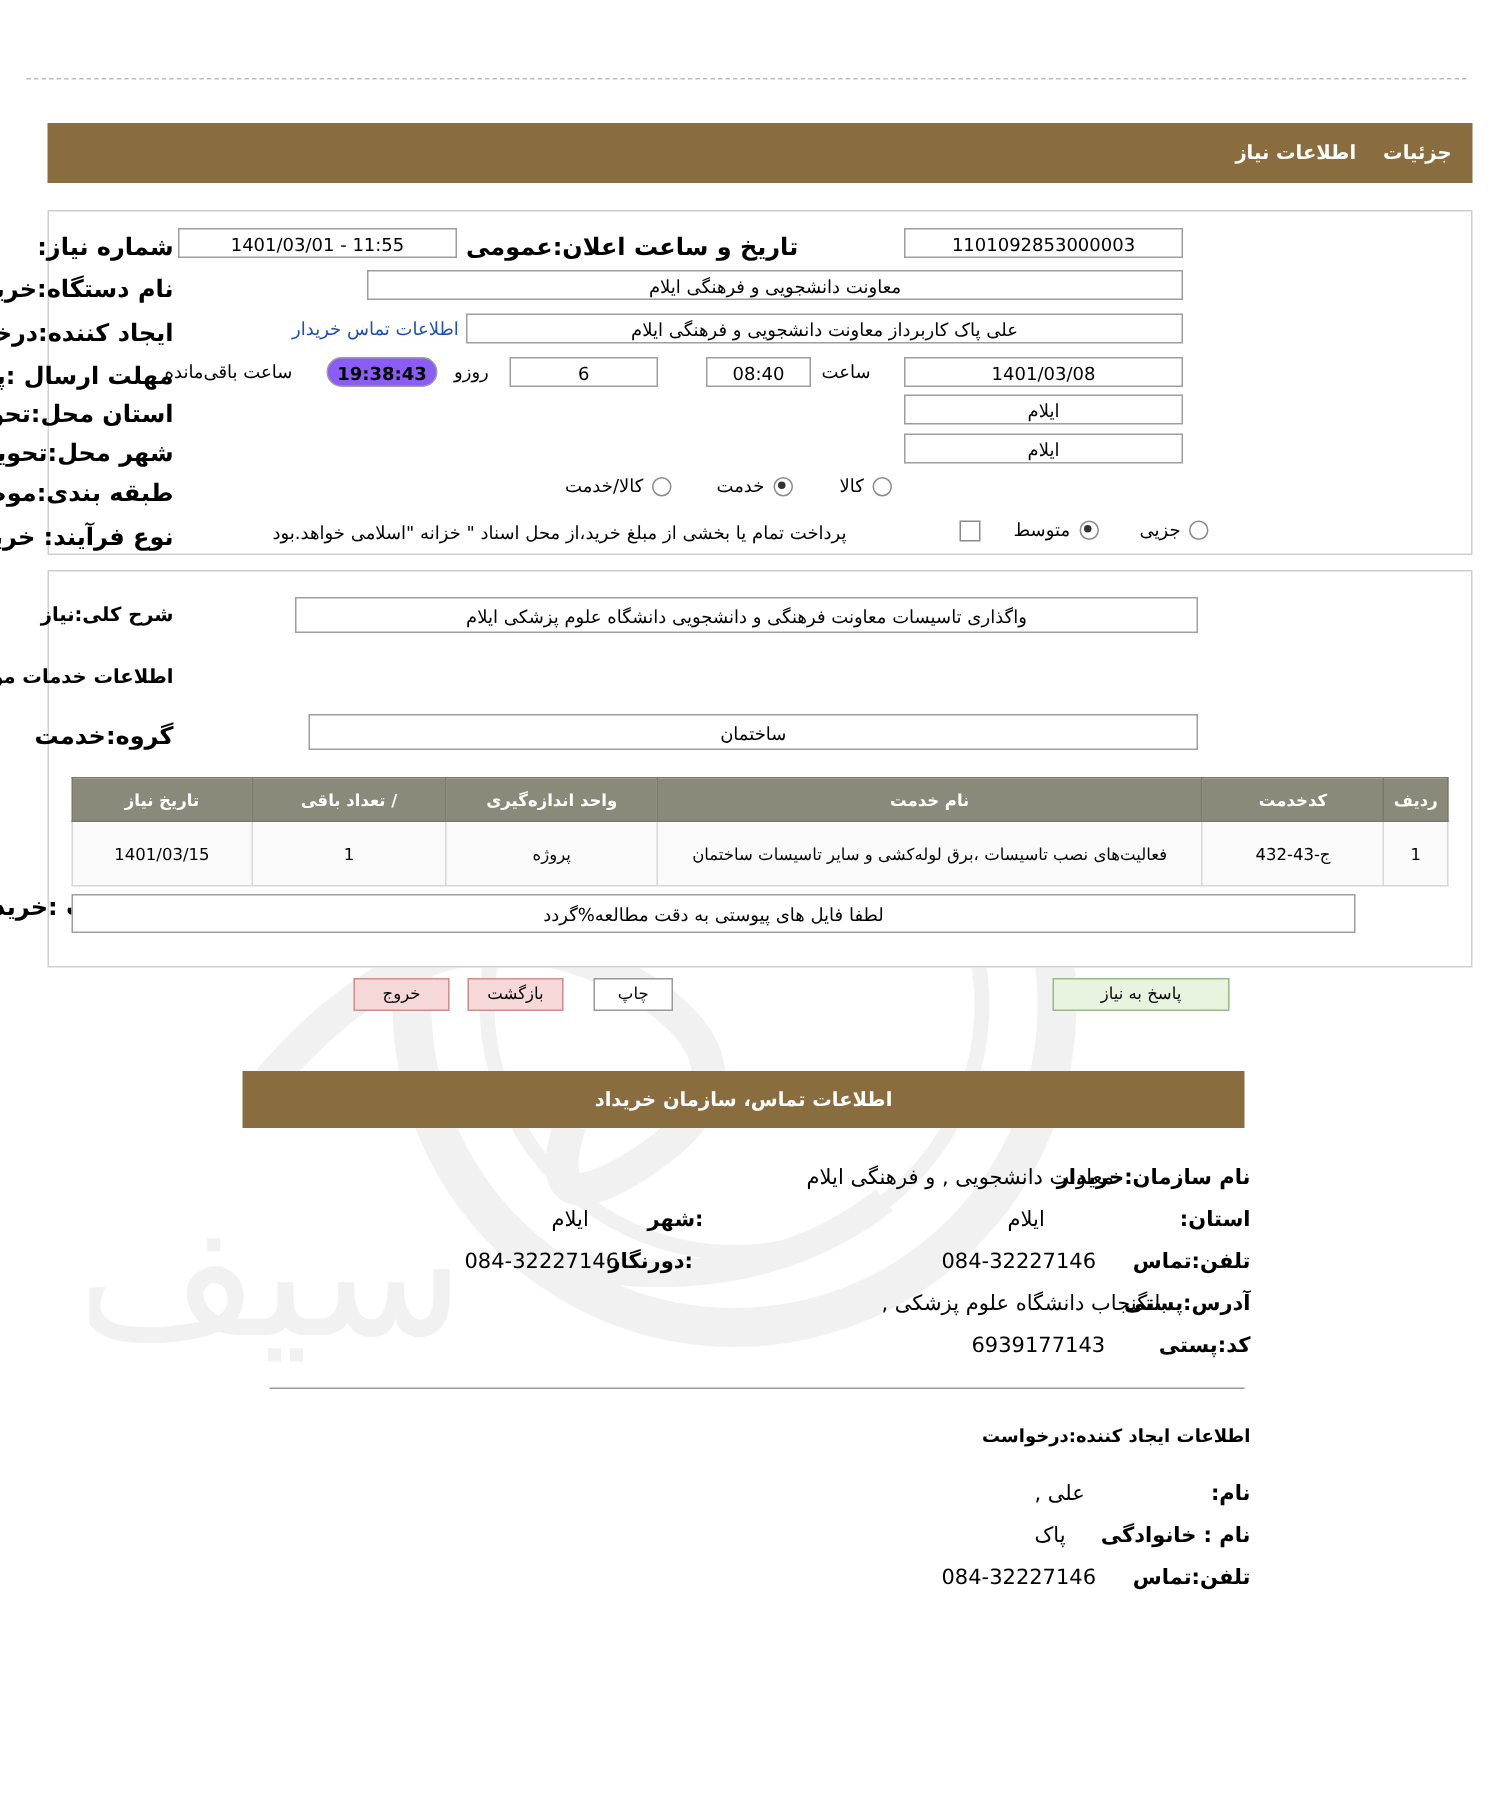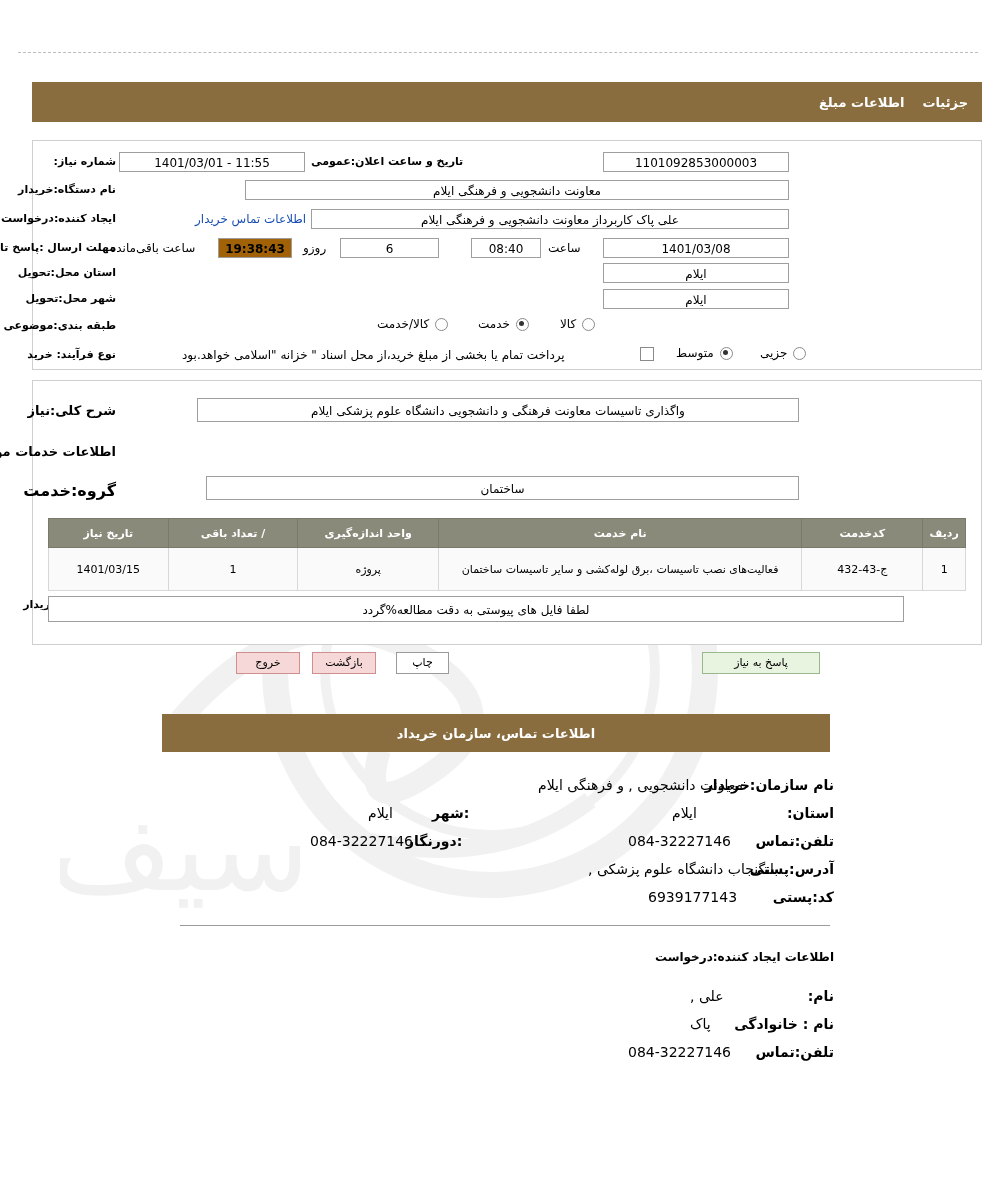--- a/index.html
+++ b/index.html
@@ -47,39 +47,39 @@
     box-sizing:border-box;
   }
   #box-top{left:32px;top:140px;width:950px;height:230px;}
   #box-mid{left:32px;top:380px;width:950px;height:265px;}
 
   .row{
     position:absolute;
     display:flex;align-items:center;
   }
   .lbl{
-    font-size:11px;font-weight:bold;color:#000;
+    font-size:16px;font-weight:bold;color:#000;
     white-space:nowrap;
     text-align:right;
   }
   .fld{
     border:1px solid #9e9e9e;
     background:#fff;
     height:20px;
     line-height:20px;
     font-size:12px;
     padding:0 6px;
     box-sizing:border-box;
     text-align:center;
     color:#000;
     overflow:hidden;
     white-space:nowrap;
   }
   .fld.ltr{direction:ltr;}
-  .fld.yellow{background:#a16207;font-weight:bold;}
+  .fld.yellow{background:#8b5cf6;font-weight:bold;border-radius:10px;}
   .plain{font-size:12px;}
 
   .radio{
     display:inline-block;width:11px;height:11px;border-radius:50%;
     border:1px solid #8a8a8a;background:#fff;vertical-align:middle;
     position:relative;
   }
   .radio.on::after{
     content:"";position:absolute;left:2px;top:2px;width:5px;height:5px;
     border-radius:50%;background:#333;
@@ -156,21 +156,21 @@
   </svg>
 </div>
 
 <div class="page">
 
   <div class="topline"></div>
 
   <div class="hdrbar">
     <div class="tabs">
       <span class="tab">جزئیات</span>
-      <span class="tab">اطلاعات مبلغ</span>
+      <span class="tab">اطلاعات نیاز</span>
     </div>
   </div>
 
   <div class="box" id="box-top"></div>
 
   <div class="row" style="right:880px;top:155px;">
     <span class="lbl">شماره نیاز:</span>
   </div>
   <div class="fld ltr" style="position:absolute;left:603px;top:152px;width:186px;">1101092853000003</div>
   <div class="lbl" style="position:absolute;left:311px;top:155px;">تاریخ و ساعت اعلان:عمومی</div>

